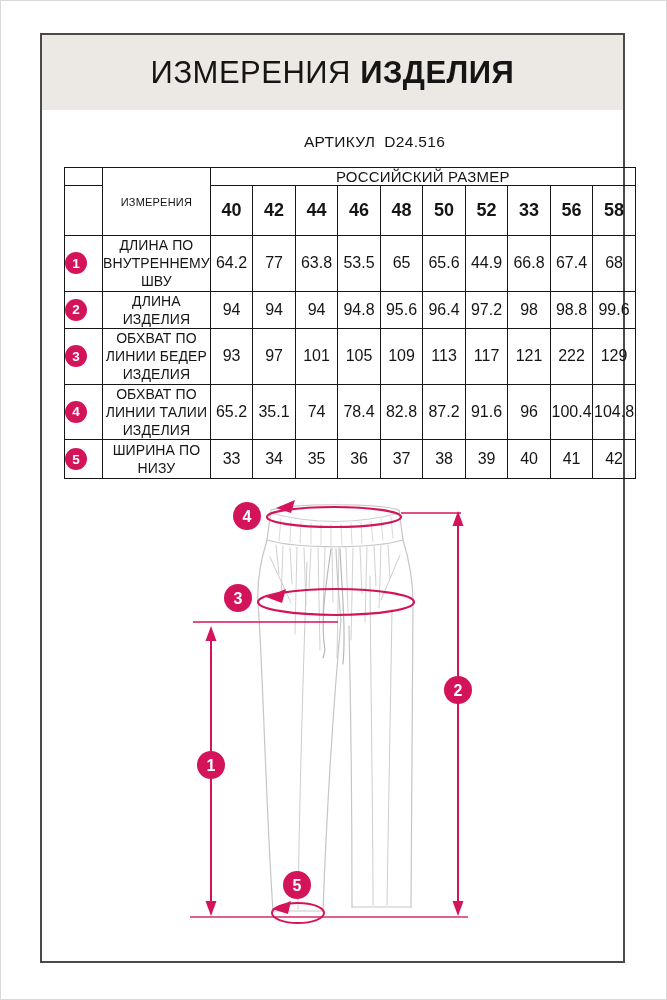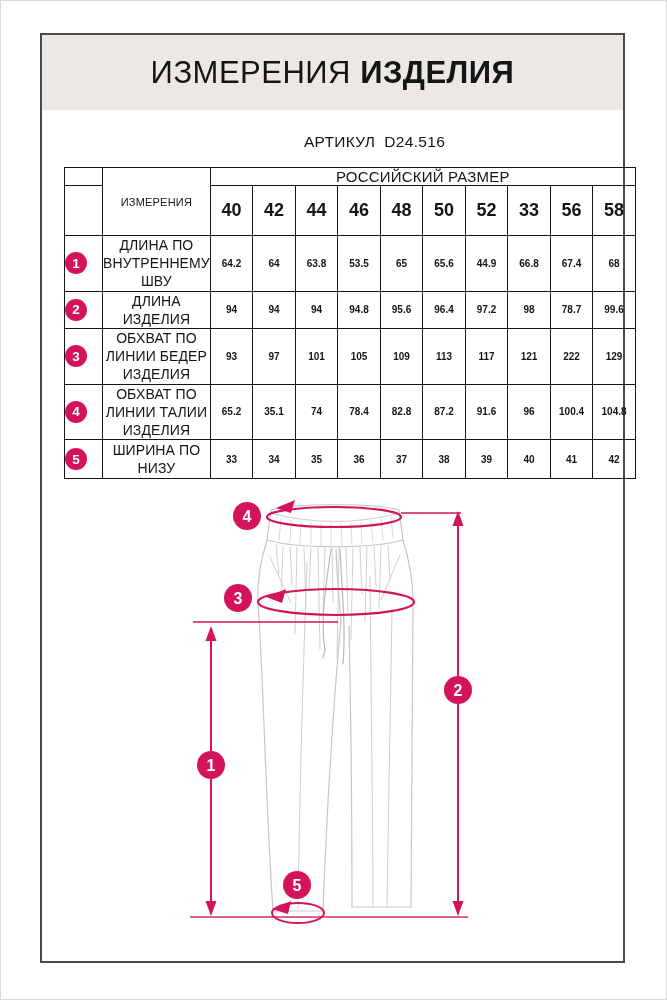--- a/index.html
+++ b/index.html
@@ -43,21 +43,21 @@
   col.c-label{width:90px;}
   col.c-size{width:42.5px;}
   tr.group-row{height:15px;}
   tr.size-row{height:50px;}
   tr.r0{height:52px;} tr.r1{height:34px;} tr.r2{height:48px;}
   tr.r3{height:47px;} tr.r4{height:39px;}
   .group-cell{font-size:15px;letter-spacing:.2px;}
   .meas-cell{font-size:11px;letter-spacing:.2px;}
   .size-cell{font-size:18px;font-weight:700;}
   .label-cell{font-size:14px;line-height:1.3;padding:2px 4px;letter-spacing:.1px;}
-  .value-cell{font-size:10px;font-weight:bold;}
+  .value-cell{font-size:16px;}
   .marker{
     width:22px;height:22px;border-radius:50%;background:var(--accent);
     color:#fff;font-size:13.5px;font-weight:700;
     display:flex;align-items:center;justify-content:center;
   }
   
   svg.diagram{position:absolute;left:0;top:0;pointer-events:none;}
   .mkr-txt{font-family:"Liberation Sans",sans-serif;font-size:16px;font-weight:700;fill:#fff;}
 </style>
 </head>
@@ -108,21 +108,21 @@
         <td class="size-cell">33</td>
         <td class="size-cell">56</td>
         <td class="size-cell">58</td>
       </tr>
       <tr class="r0">
         <td class="blank">
           <div class="marker">1</div>
         </td>
         <td class="label-cell">ДЛИНА ПО ВНУТРЕННЕМУ ШВУ</td>
         <td class="value-cell">64.2</td>
-        <td class="value-cell">64</td>
+        <td class="value-cell">77</td>
         <td class="value-cell">63.8</td>
         <td class="value-cell">53.5</td>
         <td class="value-cell">65</td>
         <td class="value-cell">65.6</td>
         <td class="value-cell">44.9</td>
         <td class="value-cell">66.8</td>
         <td class="value-cell">67.4</td>
         <td class="value-cell">68</td>
       </tr>
       <tr class="r1">
@@ -131,21 +131,21 @@
         </td>
         <td class="label-cell">ДЛИНА ИЗДЕЛИЯ</td>
         <td class="value-cell">94</td>
         <td class="value-cell">94</td>
         <td class="value-cell">94</td>
         <td class="value-cell">94.8</td>
         <td class="value-cell">95.6</td>
         <td class="value-cell">96.4</td>
         <td class="value-cell">97.2</td>
         <td class="value-cell">98</td>
-        <td class="value-cell">78.7</td>
+        <td class="value-cell">98.8</td>
         <td class="value-cell">99.6</td>
       </tr>
       <tr class="r2">
         <td class="blank">
           <div class="marker">3</div>
         </td>
         <td class="label-cell">ОБХВАТ ПО ЛИНИИ БЕДЕР ИЗДЕЛИЯ</td>
         <td class="value-cell">93</td>
         <td class="value-cell">97</td>
         <td class="value-cell">101</td>

